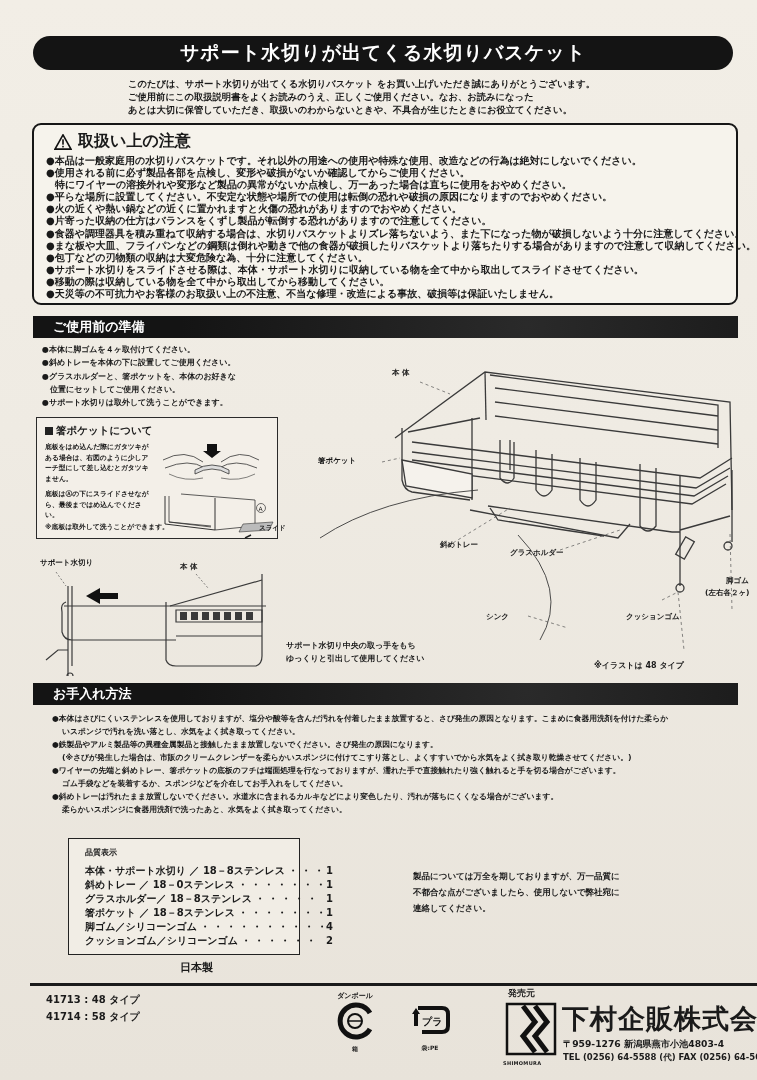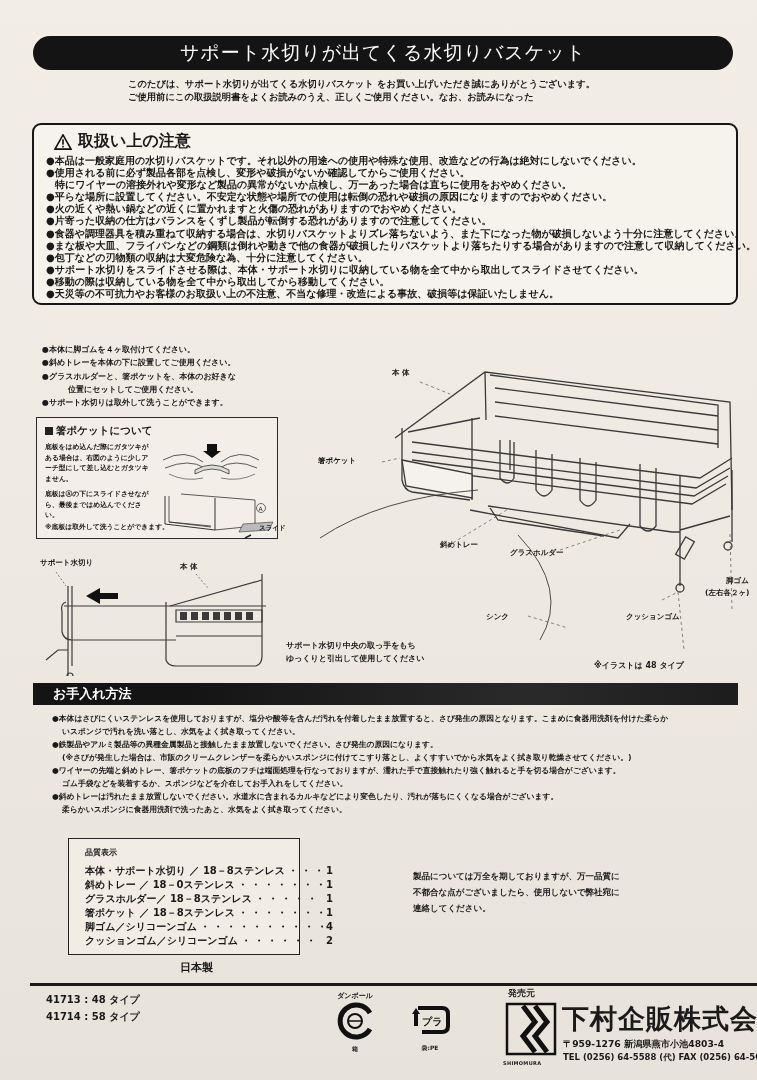--- a/index.html
+++ b/index.html
@@ -13,21 +13,21 @@
   .page {
     position: absolute; left: 0; top: 0; width: 757px; height: 1080px;
     background: linear-gradient(180deg, #f2eee6 0%, #efebe3 40%, #e8e3da 100%);
   }
   .abs { position: absolute; }
 
   
   .title-banner {
     left: 33px; top: 36px; width: 700px; height: 34px;
     background: #141414; border-radius: 18px;
-    color: #fff; font-weight: normal; font-size: 19px;
+    color: #fff; font-weight: bold; font-size: 19px;
     display: flex; align-items: center; justify-content: center; letter-spacing: 1px;
   }
   .intro { left: 128px; top: 77px; width: 600px; font-size: 9.3px; line-height: 13px; font-weight: bold; }
   .intro p { white-space: nowrap; }
 
   
   .caution-box {
     left: 32px; top: 123px; width: 706px; height: 182px;
     border: 2.5px solid #161616; border-radius: 9px; background: #f6f3ec;
   }
@@ -41,21 +41,21 @@
   .section-bar {
     height: 22px; background: #181818; color: #fff; font-weight: bold; font-size: 13px;
     display: flex; align-items: center; padding-left: 20px;
     background-image: radial-gradient(circle at 70% 40%, #2a2a2a 0, #141414 70%);
   }
   .prep-bar { left: 33px; top: 316px; width: 705px; }
   .care-bar { left: 33px; top: 683px; width: 705px; }
 
   .prep-list { left: 42px; top: 343px; font-size: 8px; line-height: 13.3px; font-weight: bold; }
   .prep-list li { list-style: none; white-space: nowrap; }
-  .prep-list .indent { padding-left: 8px; margin-left: 18px; }
+  .prep-list .indent { padding-left: 8px; }
 
   
   .pocket-box {
     left: 36px; top: 417px; width: 242px; height: 122px;
     border: 1.8px solid #2a2a2a; border-radius: 0; background: #f3efe8;
   }
   .pocket-title { position: absolute; left: 8px; top: 6px; font-size: 10.5px; font-weight: bold; display:flex; align-items:center; gap:3px; }
   .pocket-title .sq { width: 8px; height: 8px; background: #222; display:inline-block; }
   .pocket-text1 { position: absolute; left: 8px; top: 24px; font-size: 6.8px; line-height: 10.5px; font-weight: bold; width: 110px; }
   .pocket-text2 { position: absolute; left: 8px; top: 71px; font-size: 6.8px; line-height: 10.5px; font-weight: bold; width: 110px; }
@@ -101,20 +101,21 @@
 
 <div class="page">
 
   <div class="abs title-banner">
     <span>サポート水切りが出てくる水切りバスケット</span>
   </div>
 
   <div class="abs intro">
     <p>このたびは、サポート水切りが出てくる水切りバスケット をお買い上げいただき誠にありがとうございます。</p>
     <p>ご使用前にこの取扱説明書をよくお読みのうえ、正しくご使用ください。なお、お読みになった</p>
+    <p>あとは大切に保管していただき、取扱いのわからないときや、不具合が生じたときにお役立てください。</p>
   </div>
 
   <div class="abs caution-box">
     <div class="caution-title">
       <svg class="warn-icon" viewBox="0 0 20 18">
         <polygon points="10,1 19,17 1,17" fill="none" stroke="#111" stroke-width="1.8"></polygon>
         <rect x="9.1" y="6" width="1.8" height="6" fill="#111"></rect>
         <rect x="9.1" y="13.3" width="1.8" height="1.8" fill="#111"></rect>
       </svg>
       <span>取扱い上の注意</span>
@@ -128,20 +129,23 @@
       <li>●片寄った収納の仕方はバランスをくずし製品が転倒する恐れがありますので注意してください。</li>
       <li>●食器や調理器具を積み重ねて収納する場合は、水切りバスケットよりズレ落ちないよう、また下になった物が破損しないよう十分に注意してください。</li>
       <li>●まな板や大皿、フライパンなどの鋼類は倒れや動きで他の食器が破損したりバスケットより落ちたりする場合がありますので注意して収納してください。</li>
       <li>●包丁などの刃物類の収納は大変危険な為、十分に注意してください。</li>
       <li>●サポート水切りをスライドさせる際は、本体・サポート水切りに収納している物を全て中から取出してスライドさせてください。</li>
       <li>●移動の際は収納している物を全て中から取出してから移動してください。</li>
       <li>●天災等の不可抗力やお客様のお取扱い上の不注意、不当な修理・改造による事故、破損等は保証いたしません。</li>
     </ul>
   </div>
 
+  <div class="abs section-bar prep-bar">
+    <span>ご使用前の準備</span>
+  </div>
   <ul class="abs prep-list">
     <li>●本体に脚ゴムを４ヶ取付けてください。</li>
     <li>●斜めトレーを本体の下に設置してご使用ください。</li>
     <li>●グラスホルダーと、箸ポケットを、本体のお好きな</li>
     <li class="indent">位置にセットしてご使用ください。</li>
     <li>●サポート水切りは取外して洗うことができます。</li>
   </ul>
 
   <div class="abs pocket-box">
     <div class="pocket-title">

